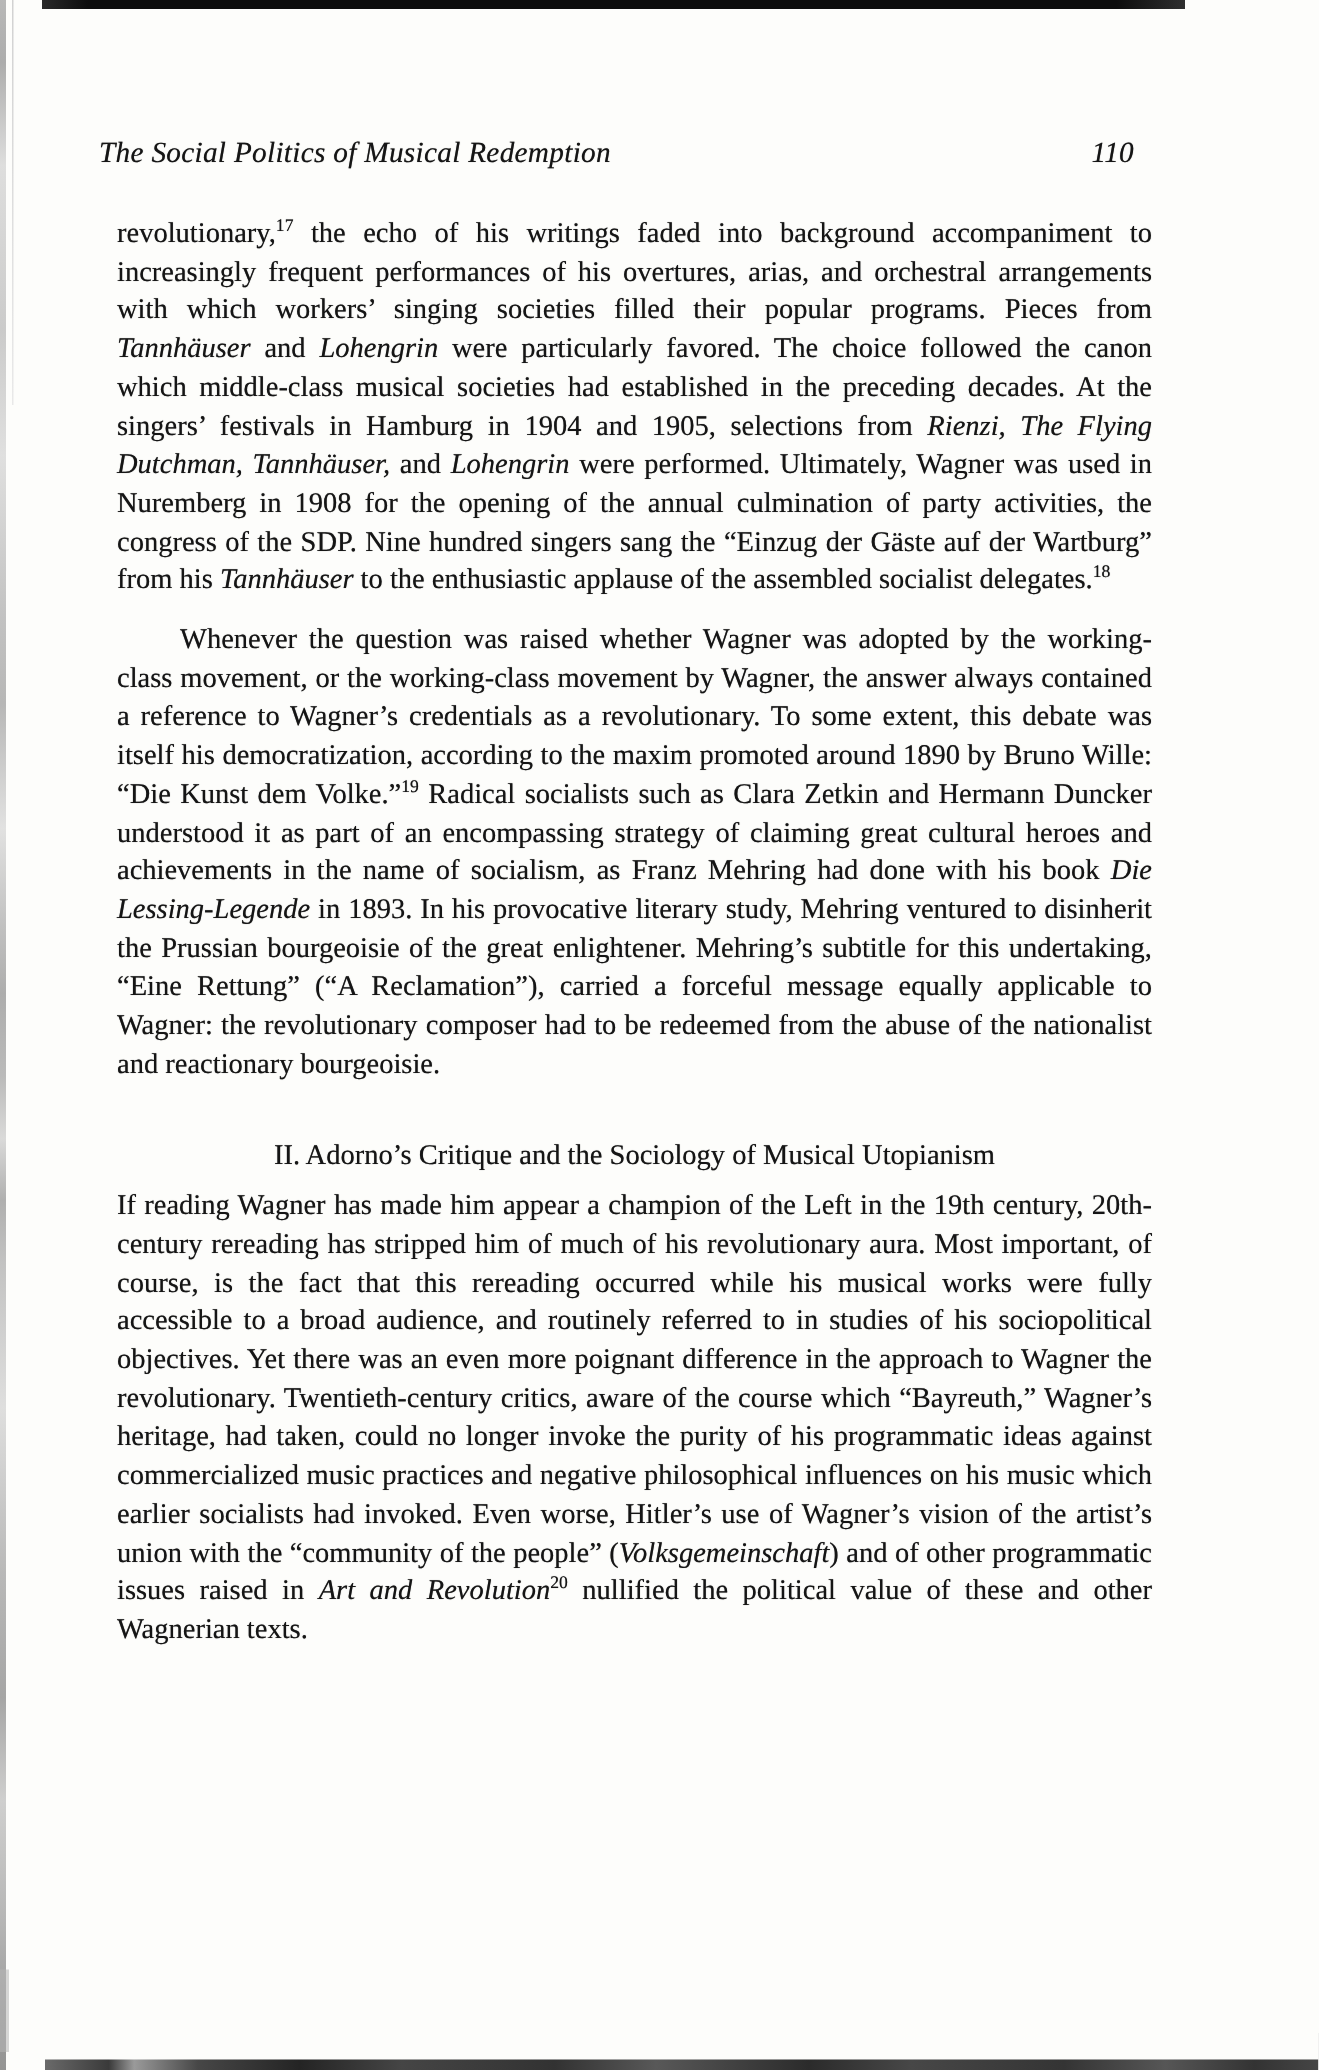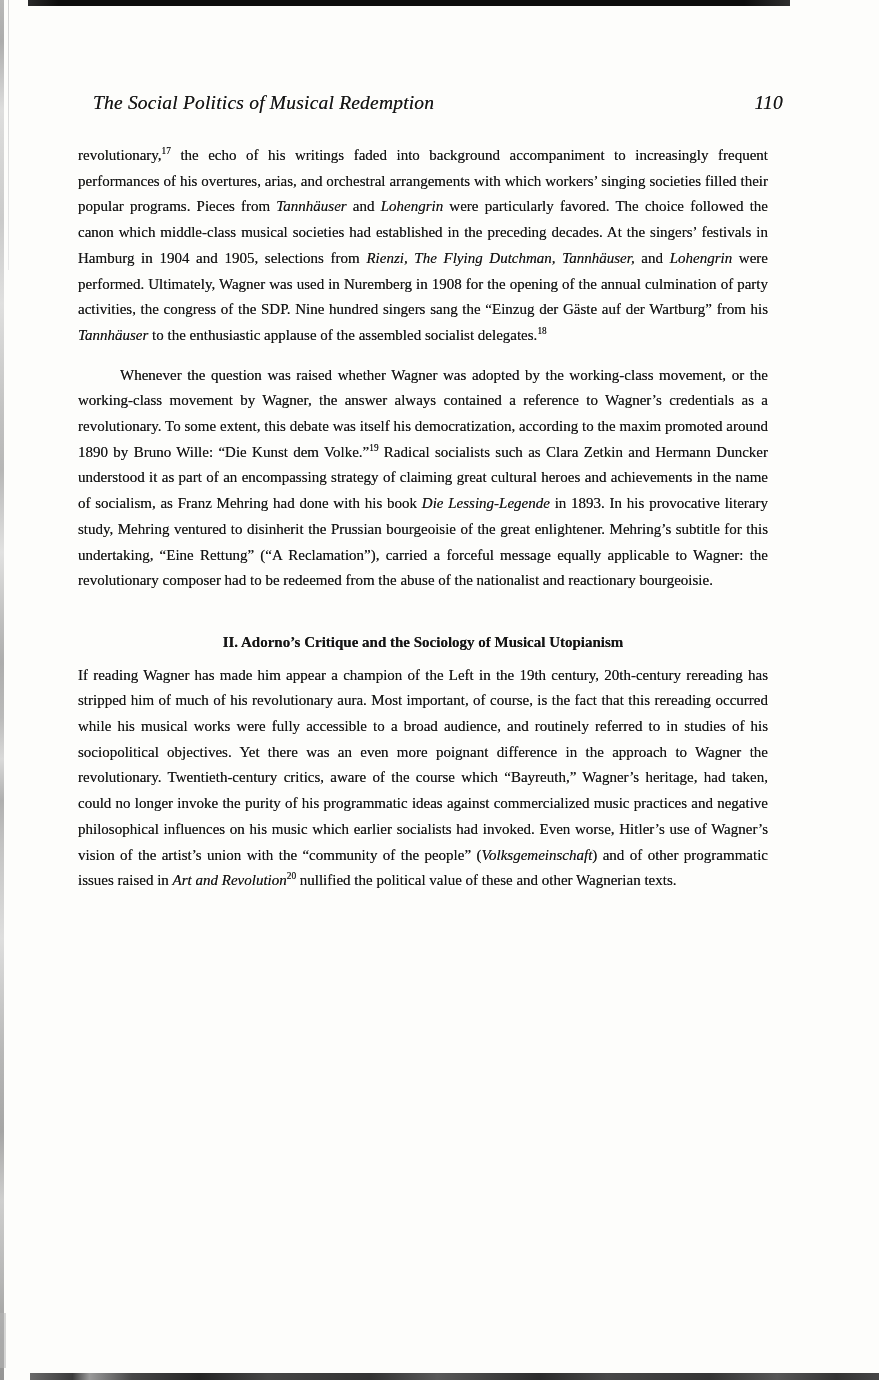--- a/index.html
+++ b/index.html
@@ -38,40 +38,40 @@
       #454545 28%, #323232 40%, #585858 48%, #2b2b2b 60%, #474747 68%,
       #343434 80%, #565656 88%, #333 95%, #454545 100%);
   }
   .bottom-left-smudge {
     left: 0; bottom: 12px; width: 6px; height: 55px;
     background: #b7b7b7; opacity: 0.55;
   }
   
   .running-head {
     position: absolute;
-    top: 92px; left: 93px; width: 690px;
+    top: 92px; left: 66px; width: 690px;
     display: flex; justify-content: space-between; align-items: baseline;
     font-style: italic;
     font-size: 19.5px;
     letter-spacing: 0.2px;
     text-shadow: 0 0 0.5px rgba(0,0,0,0.65);
   }
   
   .body-text {
     position: absolute;
     top: 143px; left: 78px; width: 690px;
-    font-size: 15px;
+    font-size: 19px;
     line-height: 25.7px;
     text-align: justify;
     text-shadow: 0 0 0.5px rgba(0,0,0,0.65);
   }
   .body-text p.para { margin: 0; }
   .body-text p.para.indent { text-indent: 42px; margin-top: 14px; }
   .body-text .section-heading {
-    font-weight: bold;
+    font-weight: normal;
     text-align: center;
     margin: 36px 0 7px 0;
   }
   .body-text sup {
     font-size: 0.62em;
     line-height: 0;
     vertical-align: super;
   }
 </style>
 </head>

